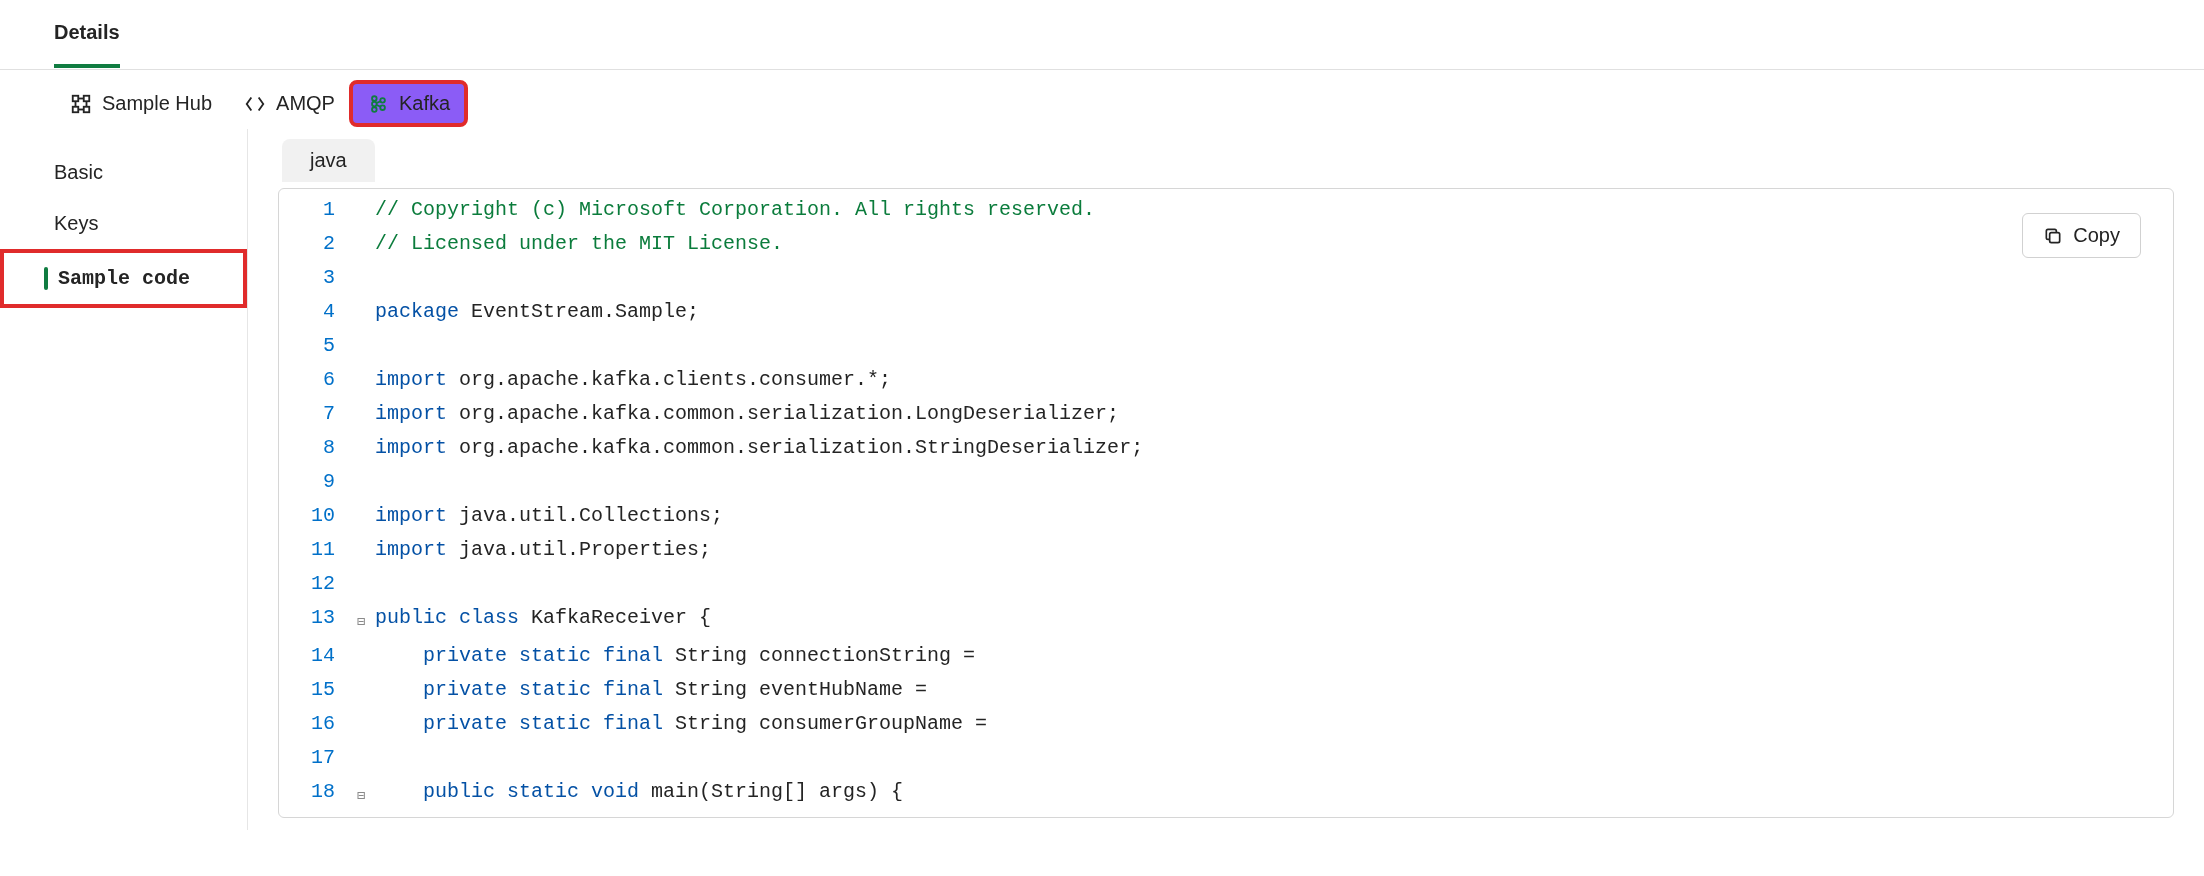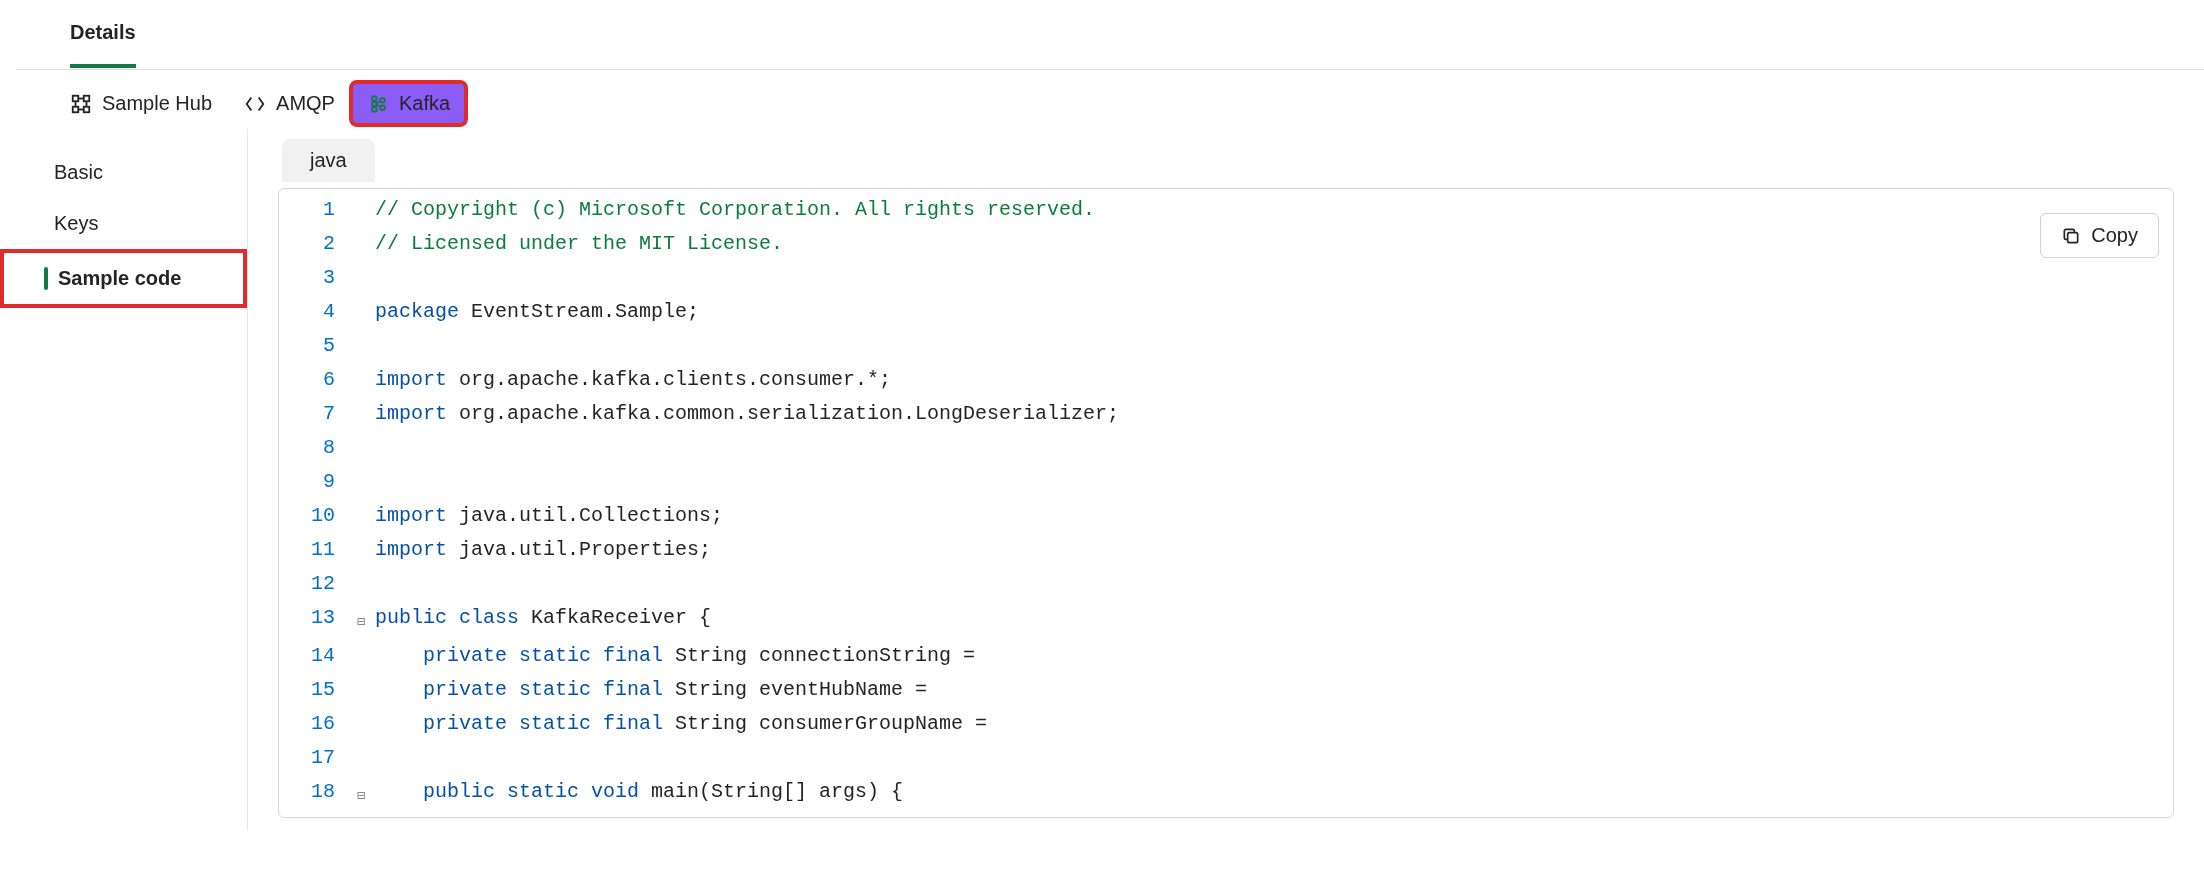--- a/index.html
+++ b/index.html
@@ -10,21 +10,20 @@
   width: 2204px;
   height: 876px;
   overflow: hidden;
 }
 .header {
   display: flex;
   align-items: center;
   padding: 0 54px;
   height: 70px;
   border-bottom: 1px solid #e0e0e0;
-  margin-left: 16px;
 }
 .header-tab {
   font-size: 20px;
   font-weight: 600;
   color: #242424;
   padding: 20px 0;
   border-bottom: 4px solid #107c41;
   cursor: pointer;
 }
 .protocol-tabs {
@@ -70,20 +69,21 @@
 }
 .side-item {
   padding: 14px 20px 14px 54px;
   font-size: 20px;
   color: #242424;
   cursor: pointer;
   position: relative;
 }
 .side-item.active {
   font-weight: 600;
+  font-family: Liberation Mono, monospace;
 }
 .side-item.active::before {
   content: "";
   position: absolute;
   left: 40px;
   top: 14px;
   bottom: 14px;
   width: 4px;
   background: #107c41;
   border-radius: 3px;
@@ -104,21 +104,21 @@
   margin-left: 4px;
 }
 .code-container {
   border: 1px solid #d6d6d6;
   border-radius: 6px;
   margin-top: 6px;
   position: relative;
 }
 .copy-btn {
   position: absolute;
-  right: 14px;
+  right: 32px;
   top: 24px;
   display: flex;
   align-items: center;
   gap: 10px;
   background: #fff;
   border: 1px solid #d1d1d1;
   border-radius: 6px;
   padding: 10px 20px;
   font-size: 20px;
   cursor: pointer;
@@ -263,20 +263,21 @@
             <span class="code"><span class="tok-kw">import</span><span class="tok-txt"> org.apache.kafka.clients.consumer.*;</span></span>
           </div>
         <div class="cl">
             <span class="ln">7</span>
             <span class="fold"></span>
             <span class="code"><span class="tok-kw">import</span><span class="tok-txt"> org.apache.kafka.common.serialization.LongDeserializer;</span></span>
           </div>
         <div class="cl">
             <span class="ln">8</span>
             <span class="fold"></span>
+            <span class="code"><span class="tok-kw">import</span><span class="tok-txt"> org.apache.kafka.common.serialization.StringDeserializer;</span></span>
           </div>
         <div class="cl">
             <span class="ln">9</span>
             <span class="fold"></span>
             <span class="code"></span>
           </div>
         <div class="cl">
             <span class="ln">10</span>
             <span class="fold"></span>
             <span class="code"><span class="tok-kw">import</span><span class="tok-txt"> java.util.Collections;</span></span>

